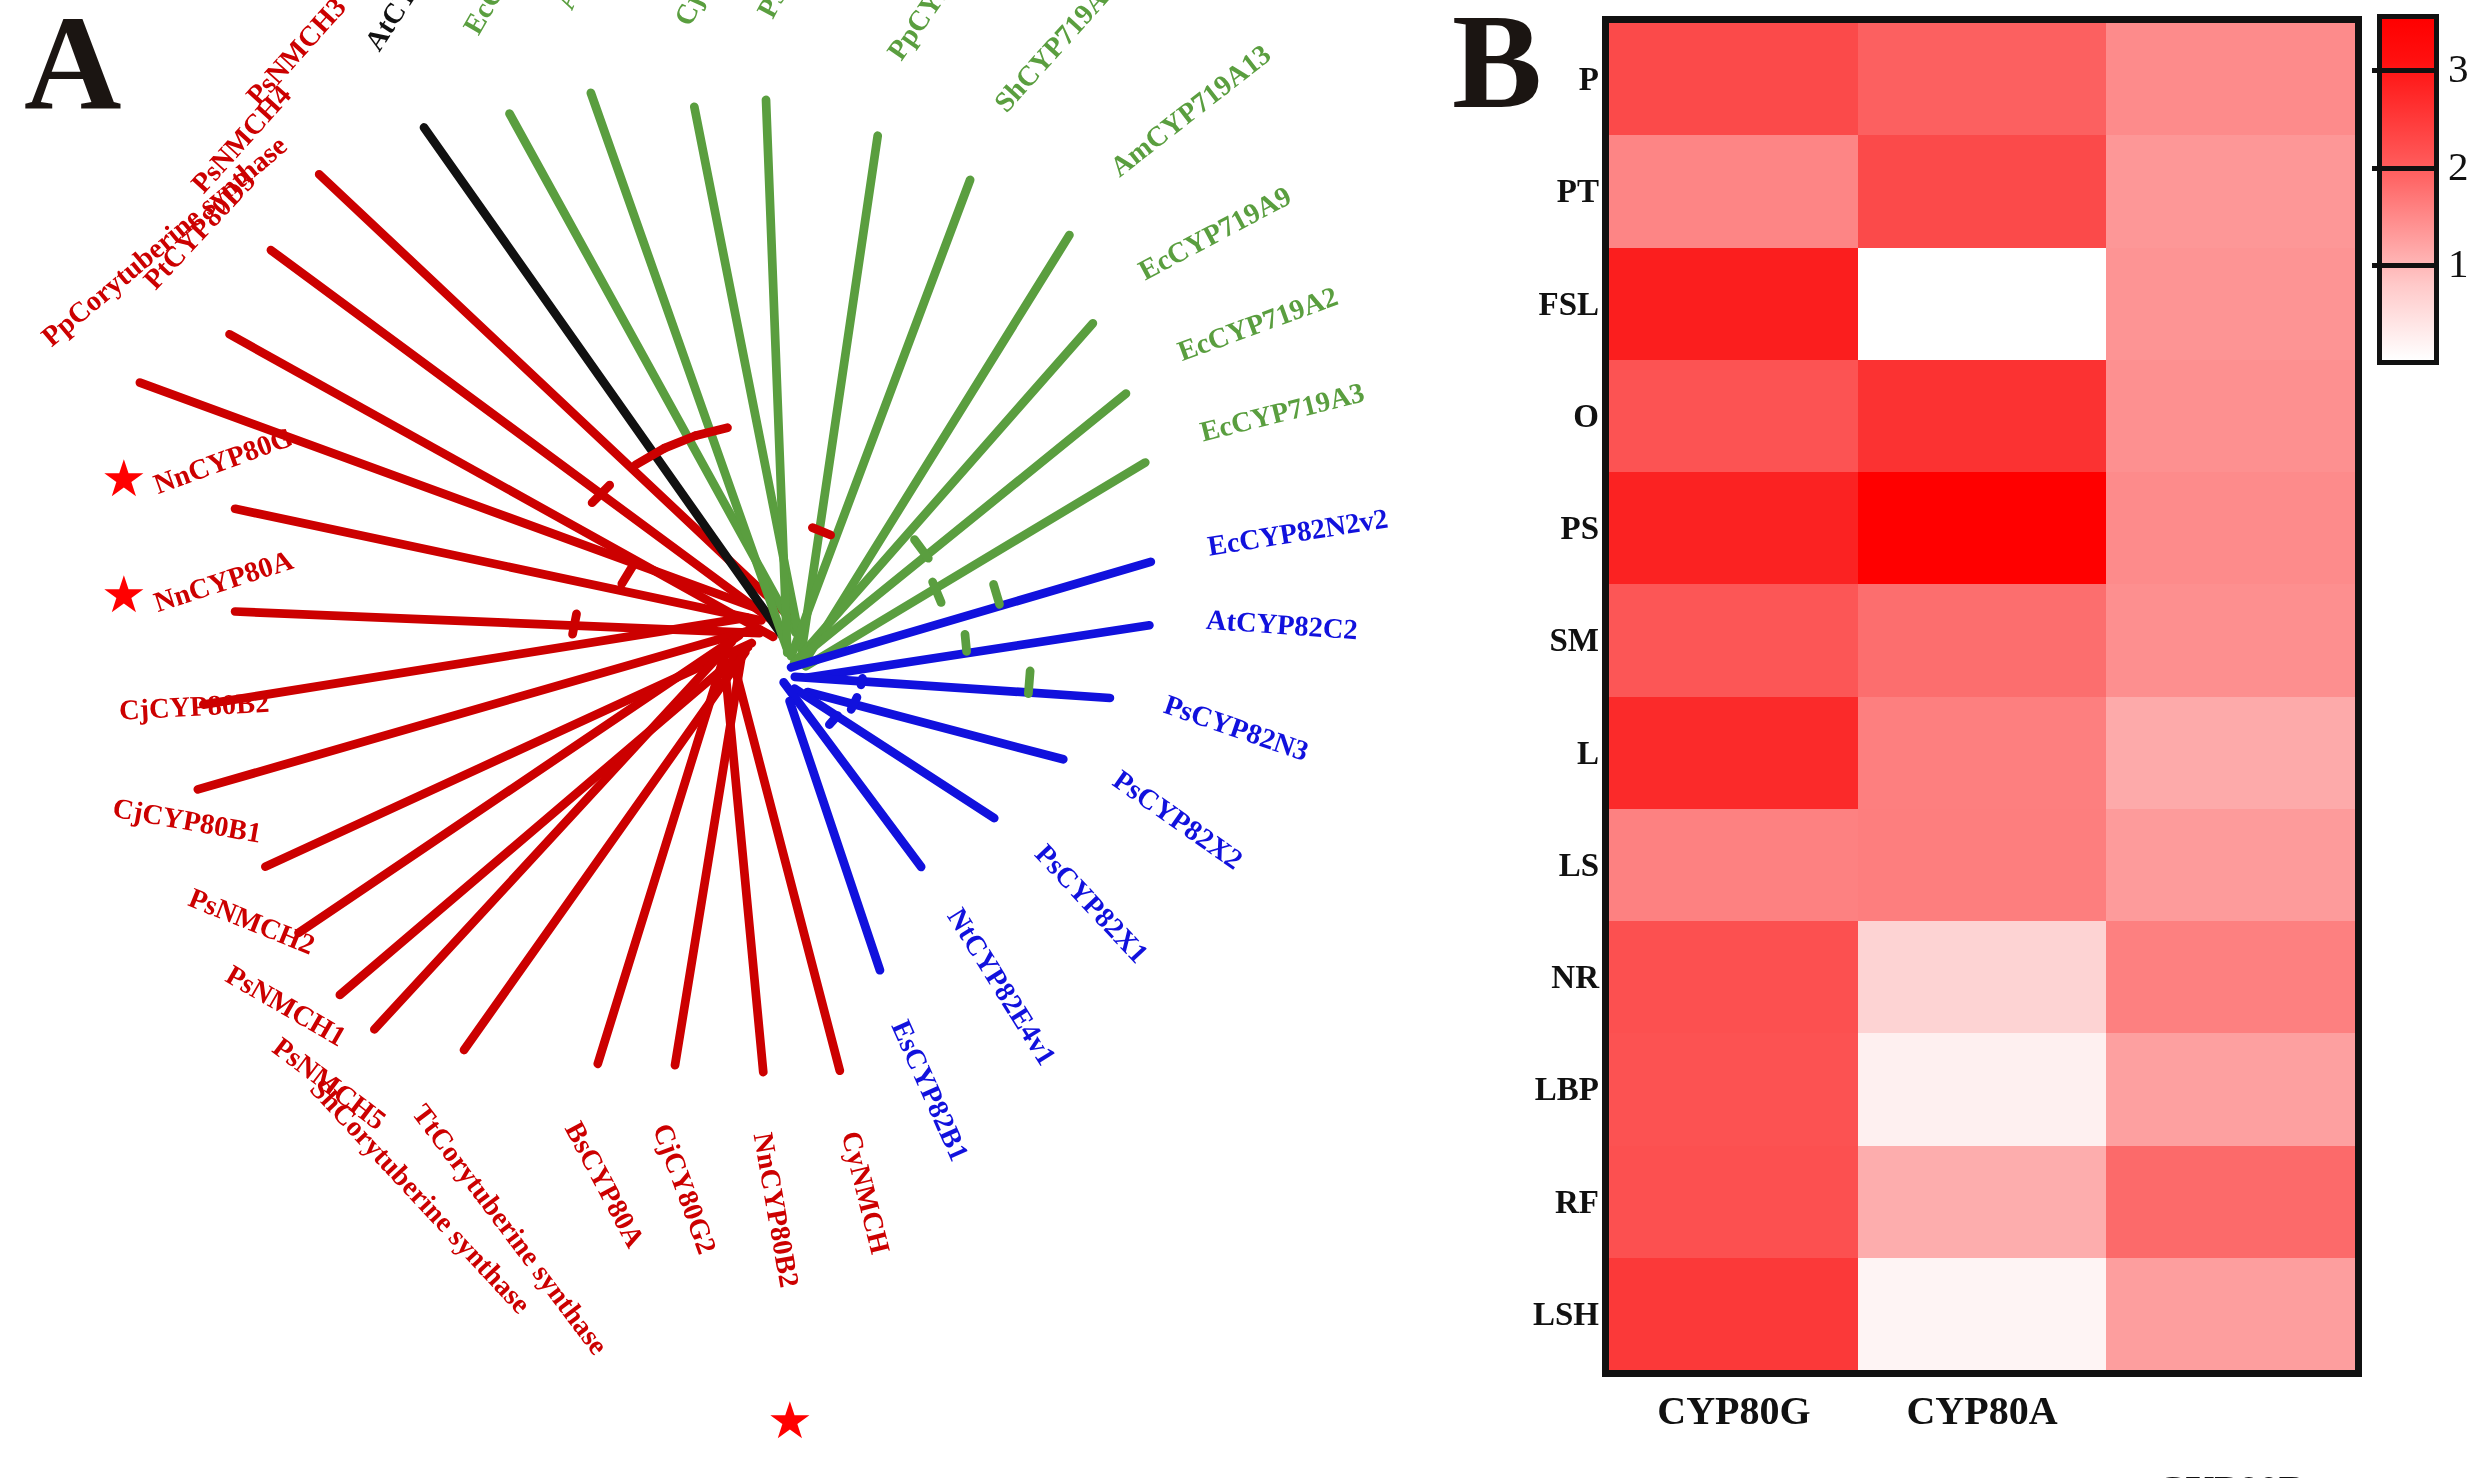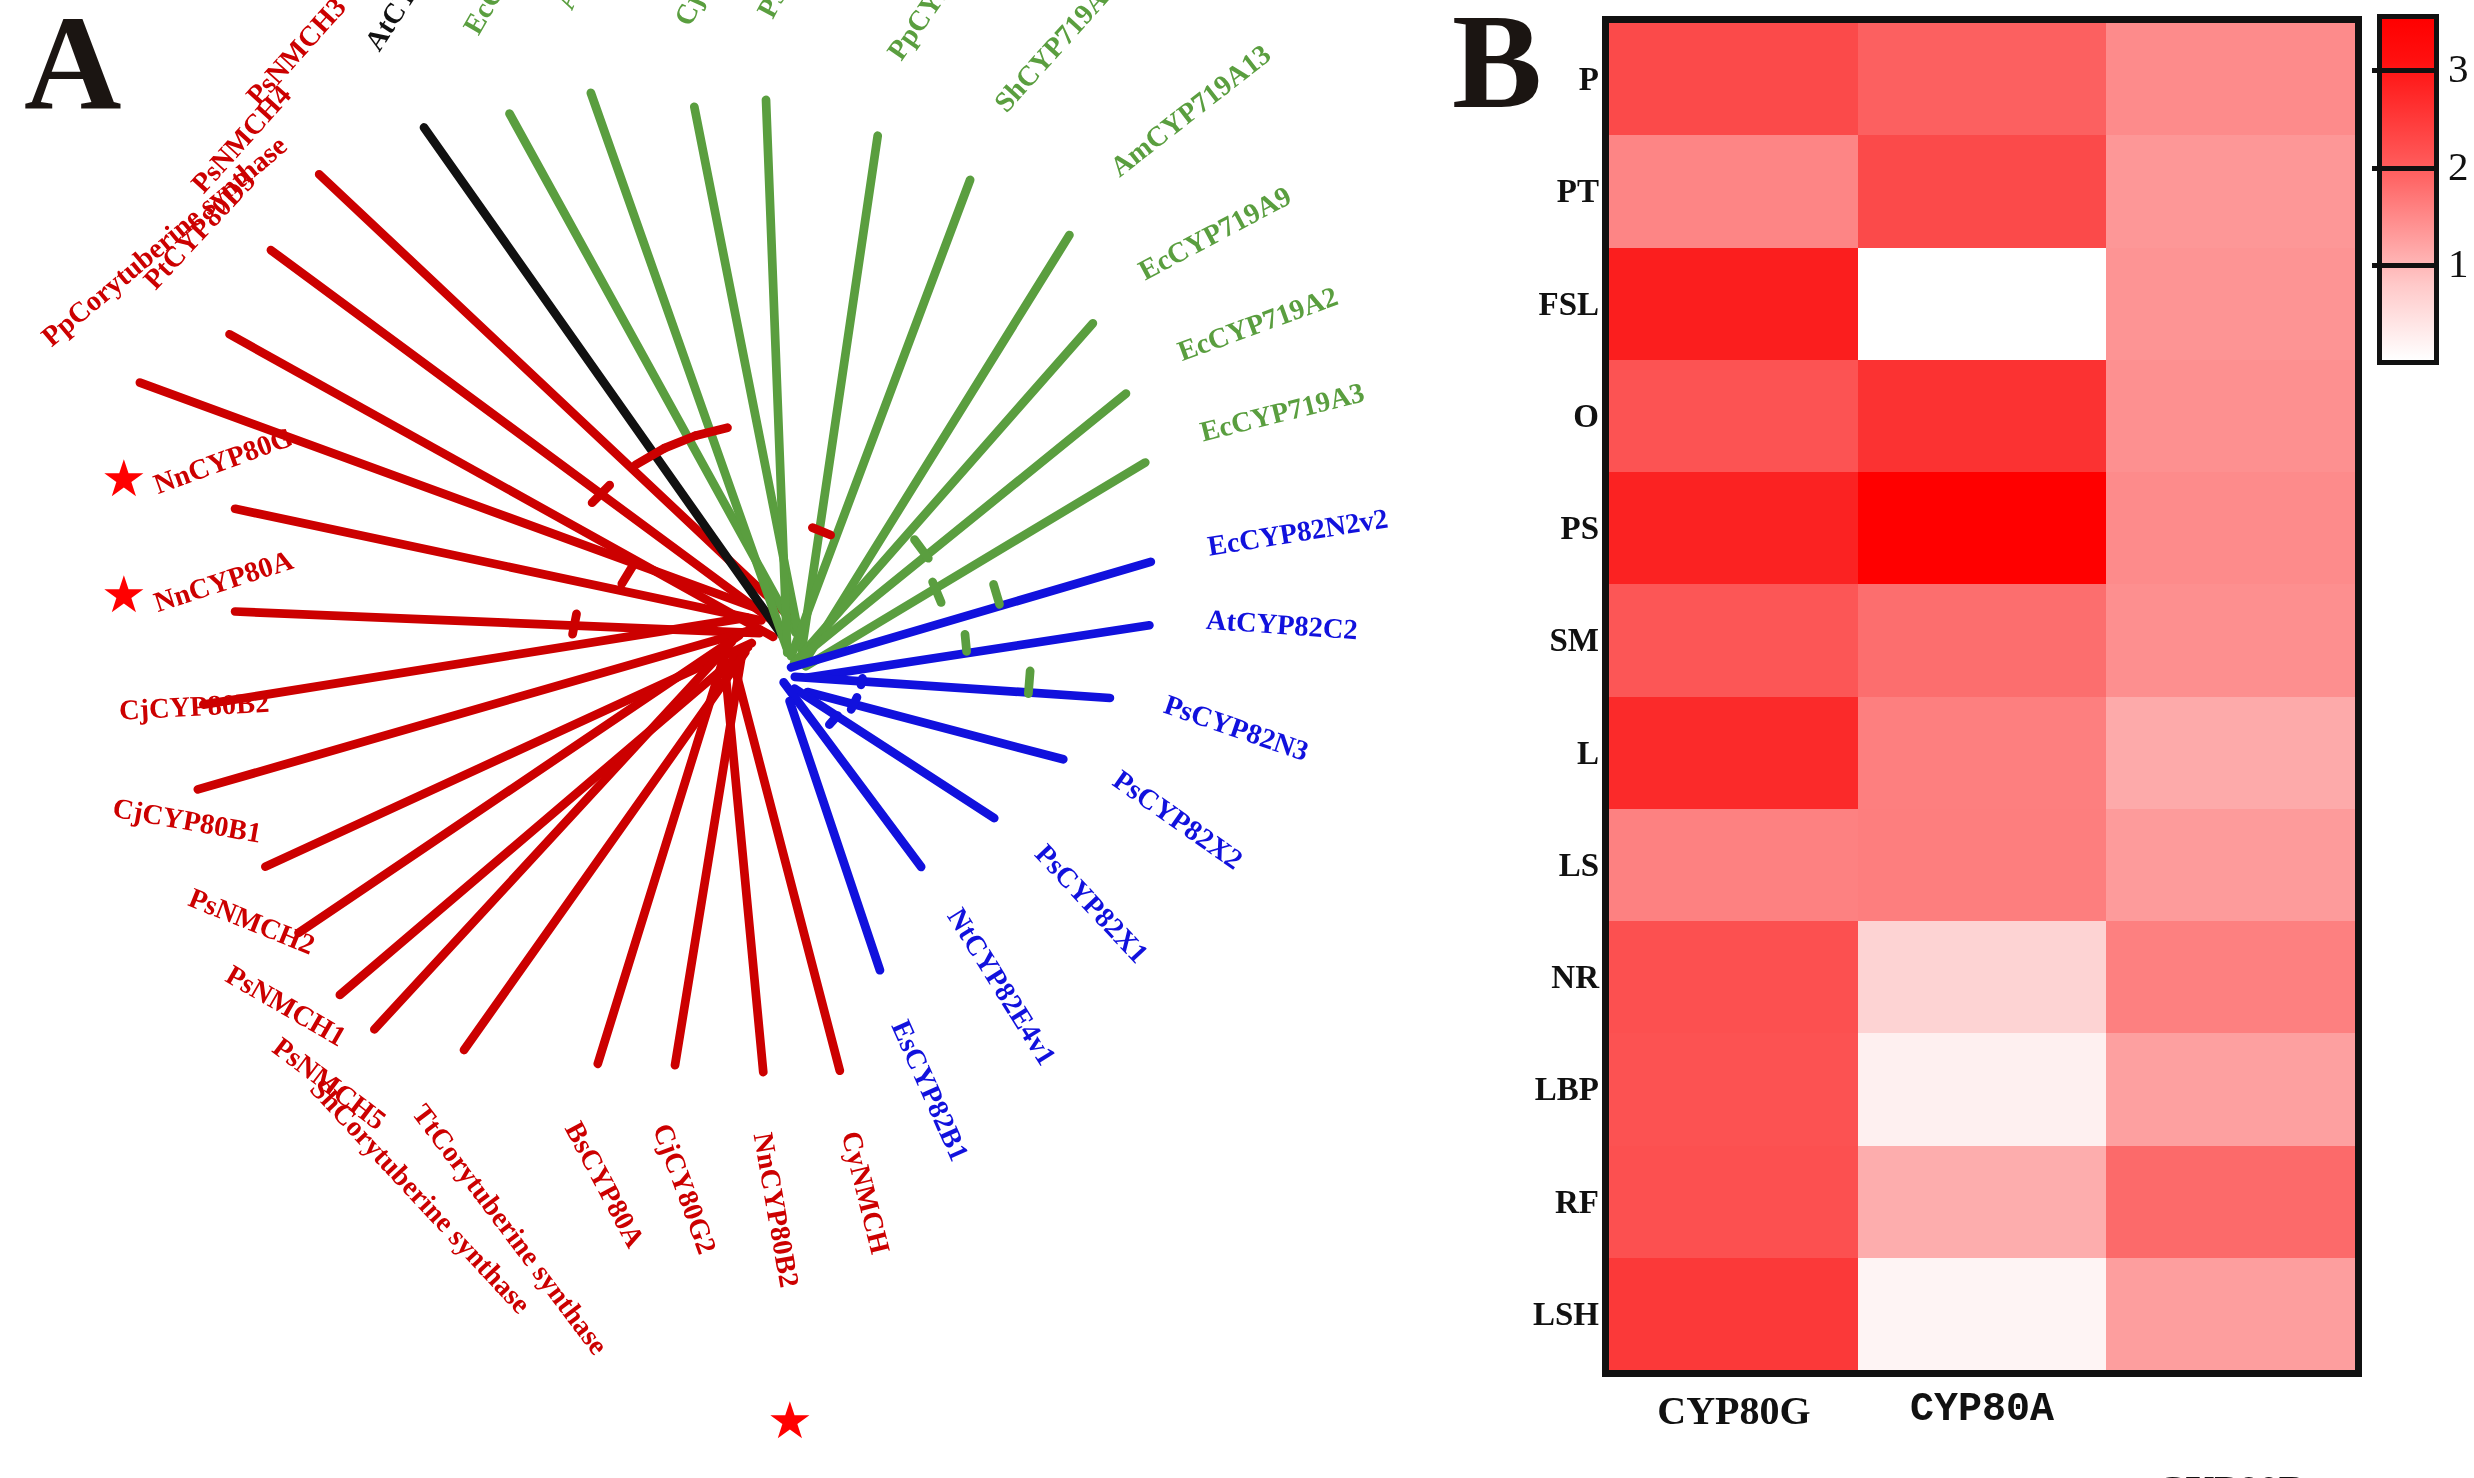--- a/index.html
+++ b/index.html
@@ -226,21 +226,21 @@
         <div class="rowlab" style="top: 640px;">SM</div>
         <div class="rowlab" style="top: 753px;">L</div>
         <div class="rowlab" style="top: 865px;">LS</div>
         <div class="rowlab" style="top: 977px;">NR</div>
         <div class="rowlab" style="top: 1089px;">LBP</div>
         <div class="rowlab" style="top: 1202px;">RF</div>
         <div class="rowlab" style="top: 1314px;">LSH</div>
       </div>
     <div id="hm-collabels">
         <div class="collab" style="left: 181px; top: 1387px;">CYP80G</div>
-        <div class="collab" style="left: 429px; top: 1387px; font-family: Liberation Mono, monospace;">CYP80A</div>
+        <div class="collab" style="left: 429px; top: 1387px;">CYP80A</div>
         <div class="collab" style="left: 678px; top: 1466px;">CYP80B</div>
       </div>
 
     <div id="cbarBox"></div>
     <div id="cbar-ticks">
         <div class="cbtick" style="top: 263px;"></div>
         <div class="cbticklab" style="top: 263px;">1</div>
         <div class="cbtick" style="top: 166px;"></div>
         <div class="cbticklab" style="top: 166px;">2</div>
         <div class="cbtick" style="top: 68px;"></div>

